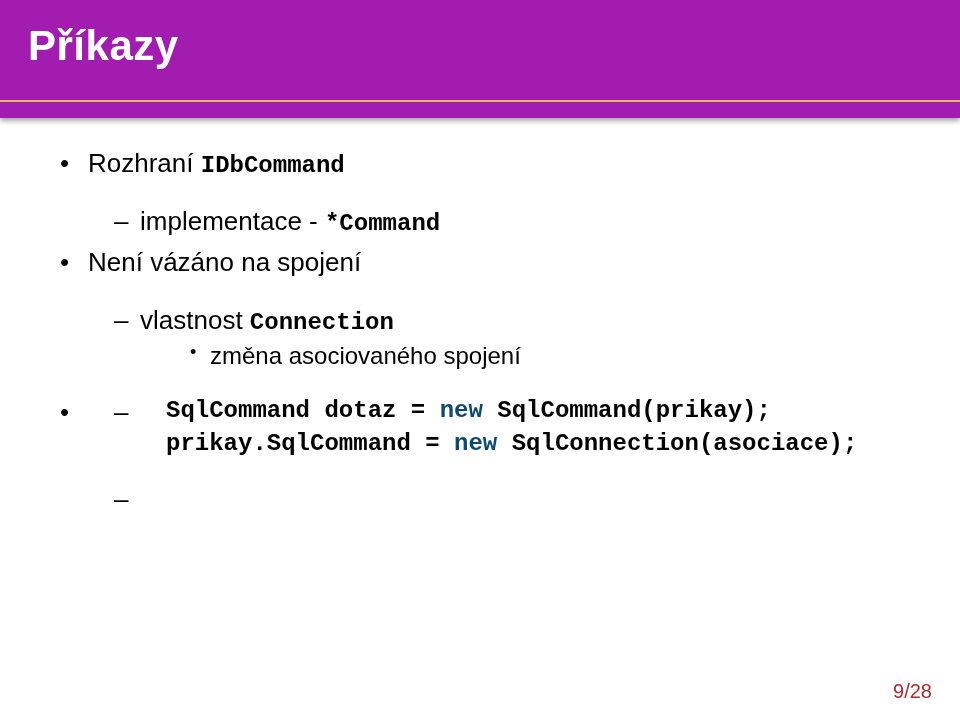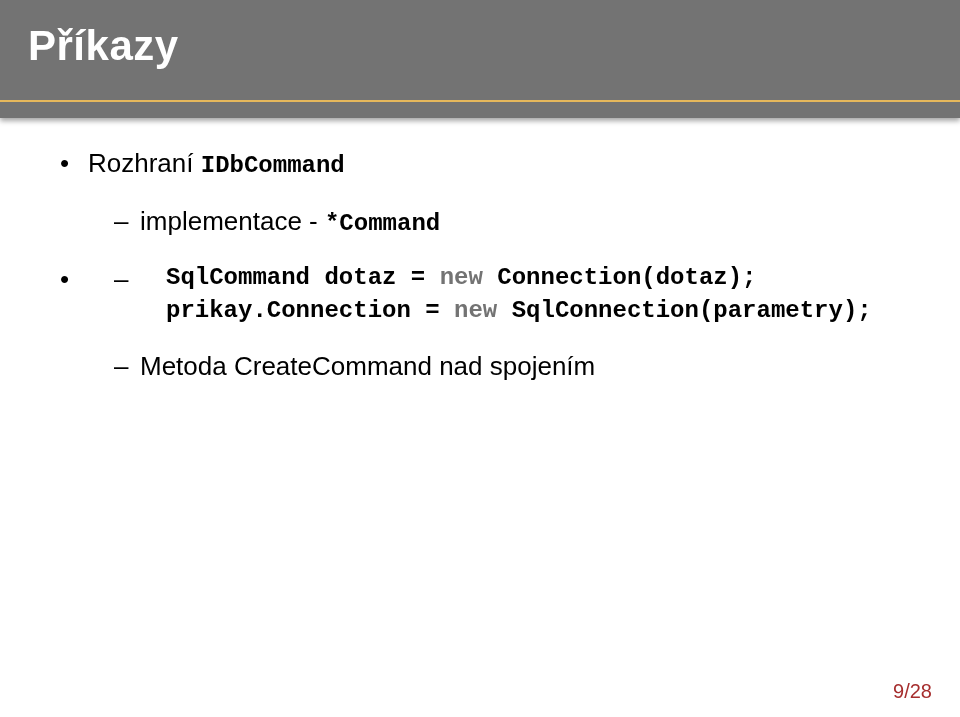--- a/index.html
+++ b/index.html
@@ -5,21 +5,21 @@
   * { box-sizing: border-box; margin: 0; padding: 0; }
   body {
     width: 960px;
     height: 717px;
     background: #ffffff;
     font-family: Arial, Helvetica, sans-serif;
     position: relative;
     overflow: hidden;
   }
   .header {
-    background: #737373;
+    background: #a21caf;
     height: 118px;
     color: #ffffff;
     padding: 22px 28px 0 28px;
     box-shadow: 0 3px 5px rgba(0,0,0,0.35);
     position: relative;
   }
   .header::after {
     content: "";
     position: absolute;
     left: 0; right: 0; bottom: 16px;
@@ -94,21 +94,21 @@
   }
   .code-line {
     font-family: "Courier New", Courier, monospace;
     font-weight: bold;
     font-size: 24px;
     margin-left: 26px;
     margin-top: 6px;
     margin-bottom: 6px;
     white-space: pre;
   }
-  .kw { color: #737373; }
+  .kw { color: #0c4a6e; }
   .page-num {
     position: absolute;
     right: 28px;
     bottom: 14px;
     font-weight: normal;
     font-size: 20px;
     color: #a62e2e;
   }
 </style>
 </head>
@@ -122,28 +122,40 @@
   <ul class="lvl1">
     <li>
       <span>Rozhraní </span><span class="mono">IDbCommand</span>
       <ul class="lvl2">
         <li>
           <span>implementace - </span><span class="mono">*Command</span>
         </li>
       </ul>
     </li>
 
+    <li>
+      <span>Není vázáno na spojení</span>
+      <ul class="lvl2">
+        <li>
+          <span>vlastnost </span><span class="mono">Connection</span>
+          <ul class="lvl3">
+            <li>
+              <span>změna asociovaného spojení</span>
+            </li>
+          </ul>
+        </li>
+      </ul>
+    </li>
 
     <li>
       <ul class="lvl2">
         <li>
-          <div class="code-line"><span>SqlCommand dotaz = </span><span class="kw">new</span><span> Connection(dotaz);</span></div>
-          <div class="code-line"><span>prikay.Connection = </span><span class="kw">new</span><span> SqlConnection(parametry);</span></div>
+          <div class="code-line"><span>SqlCommand dotaz = </span><span class="kw">new</span><span> SqlCommand(prikay);</span></div>
+          <div class="code-line"><span>prikay.SqlCommand = </span><span class="kw">new</span><span> SqlConnection(asociace);</span></div>
         </li>
         <li>
-          <span>Metoda CreateCommand nad spojením</span>
         </li>
       </ul>
     </li>
   </ul>
 </div>
 
 <div class="page-num">9/28</div>
 
 </body></html>

